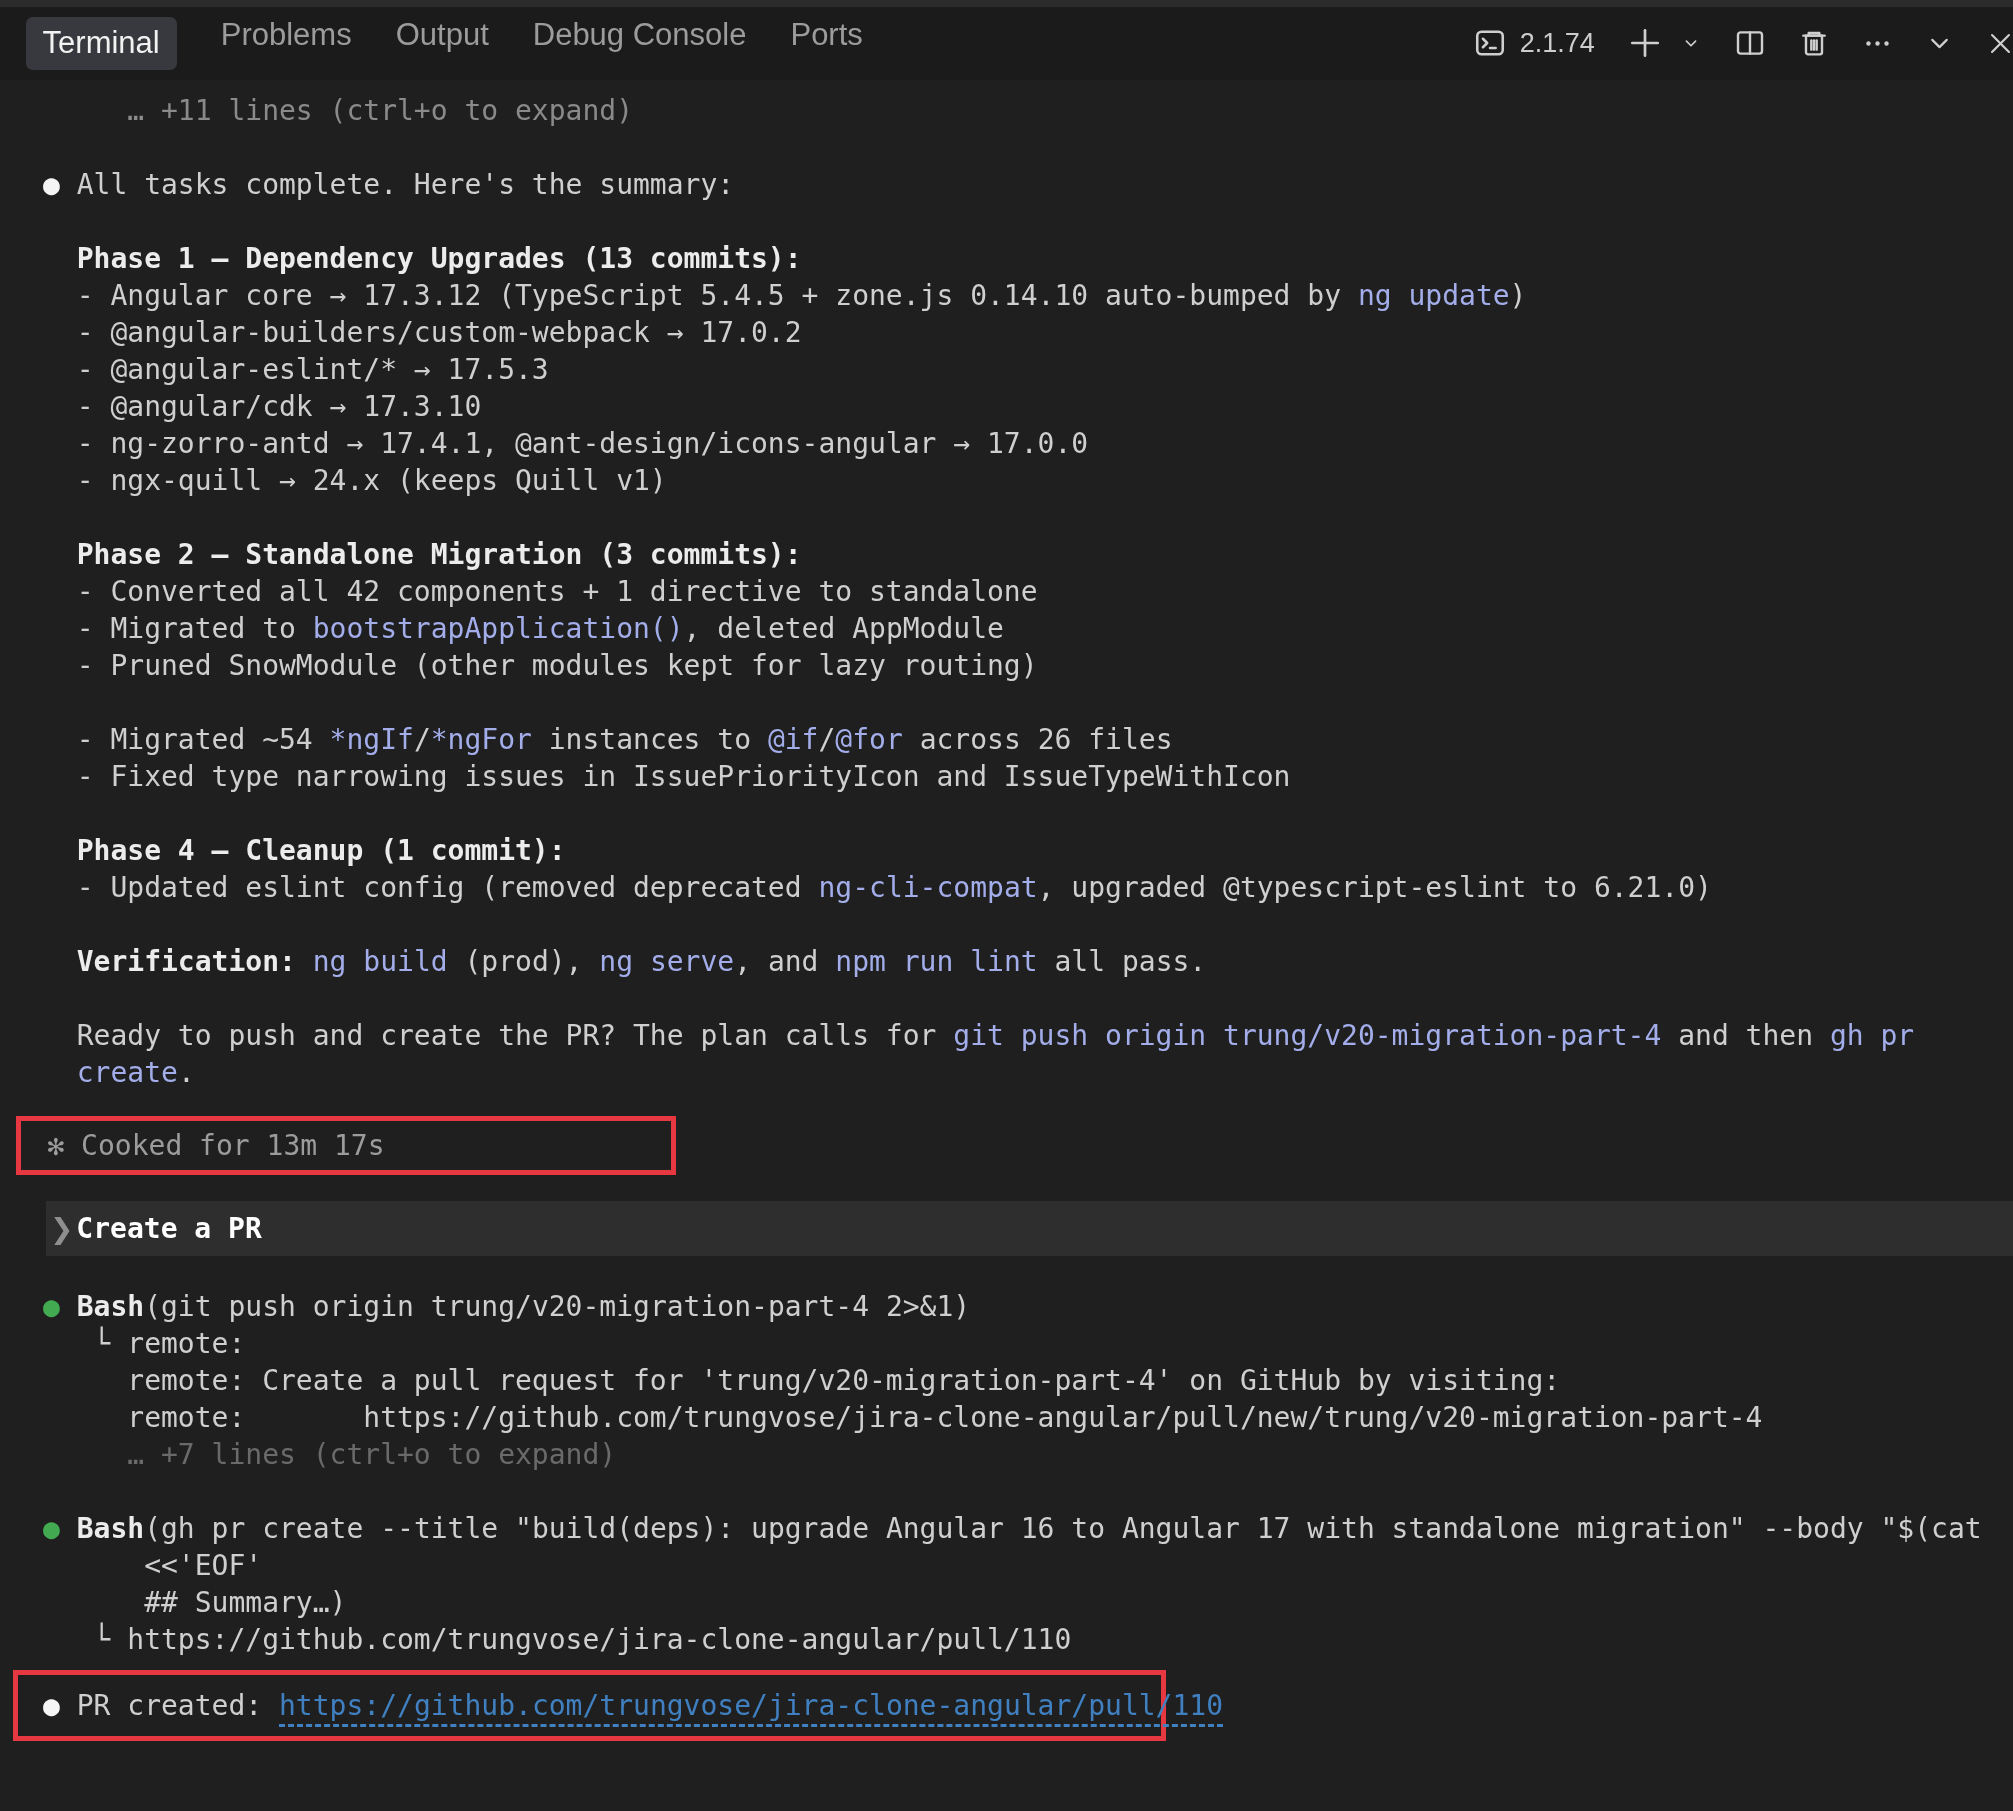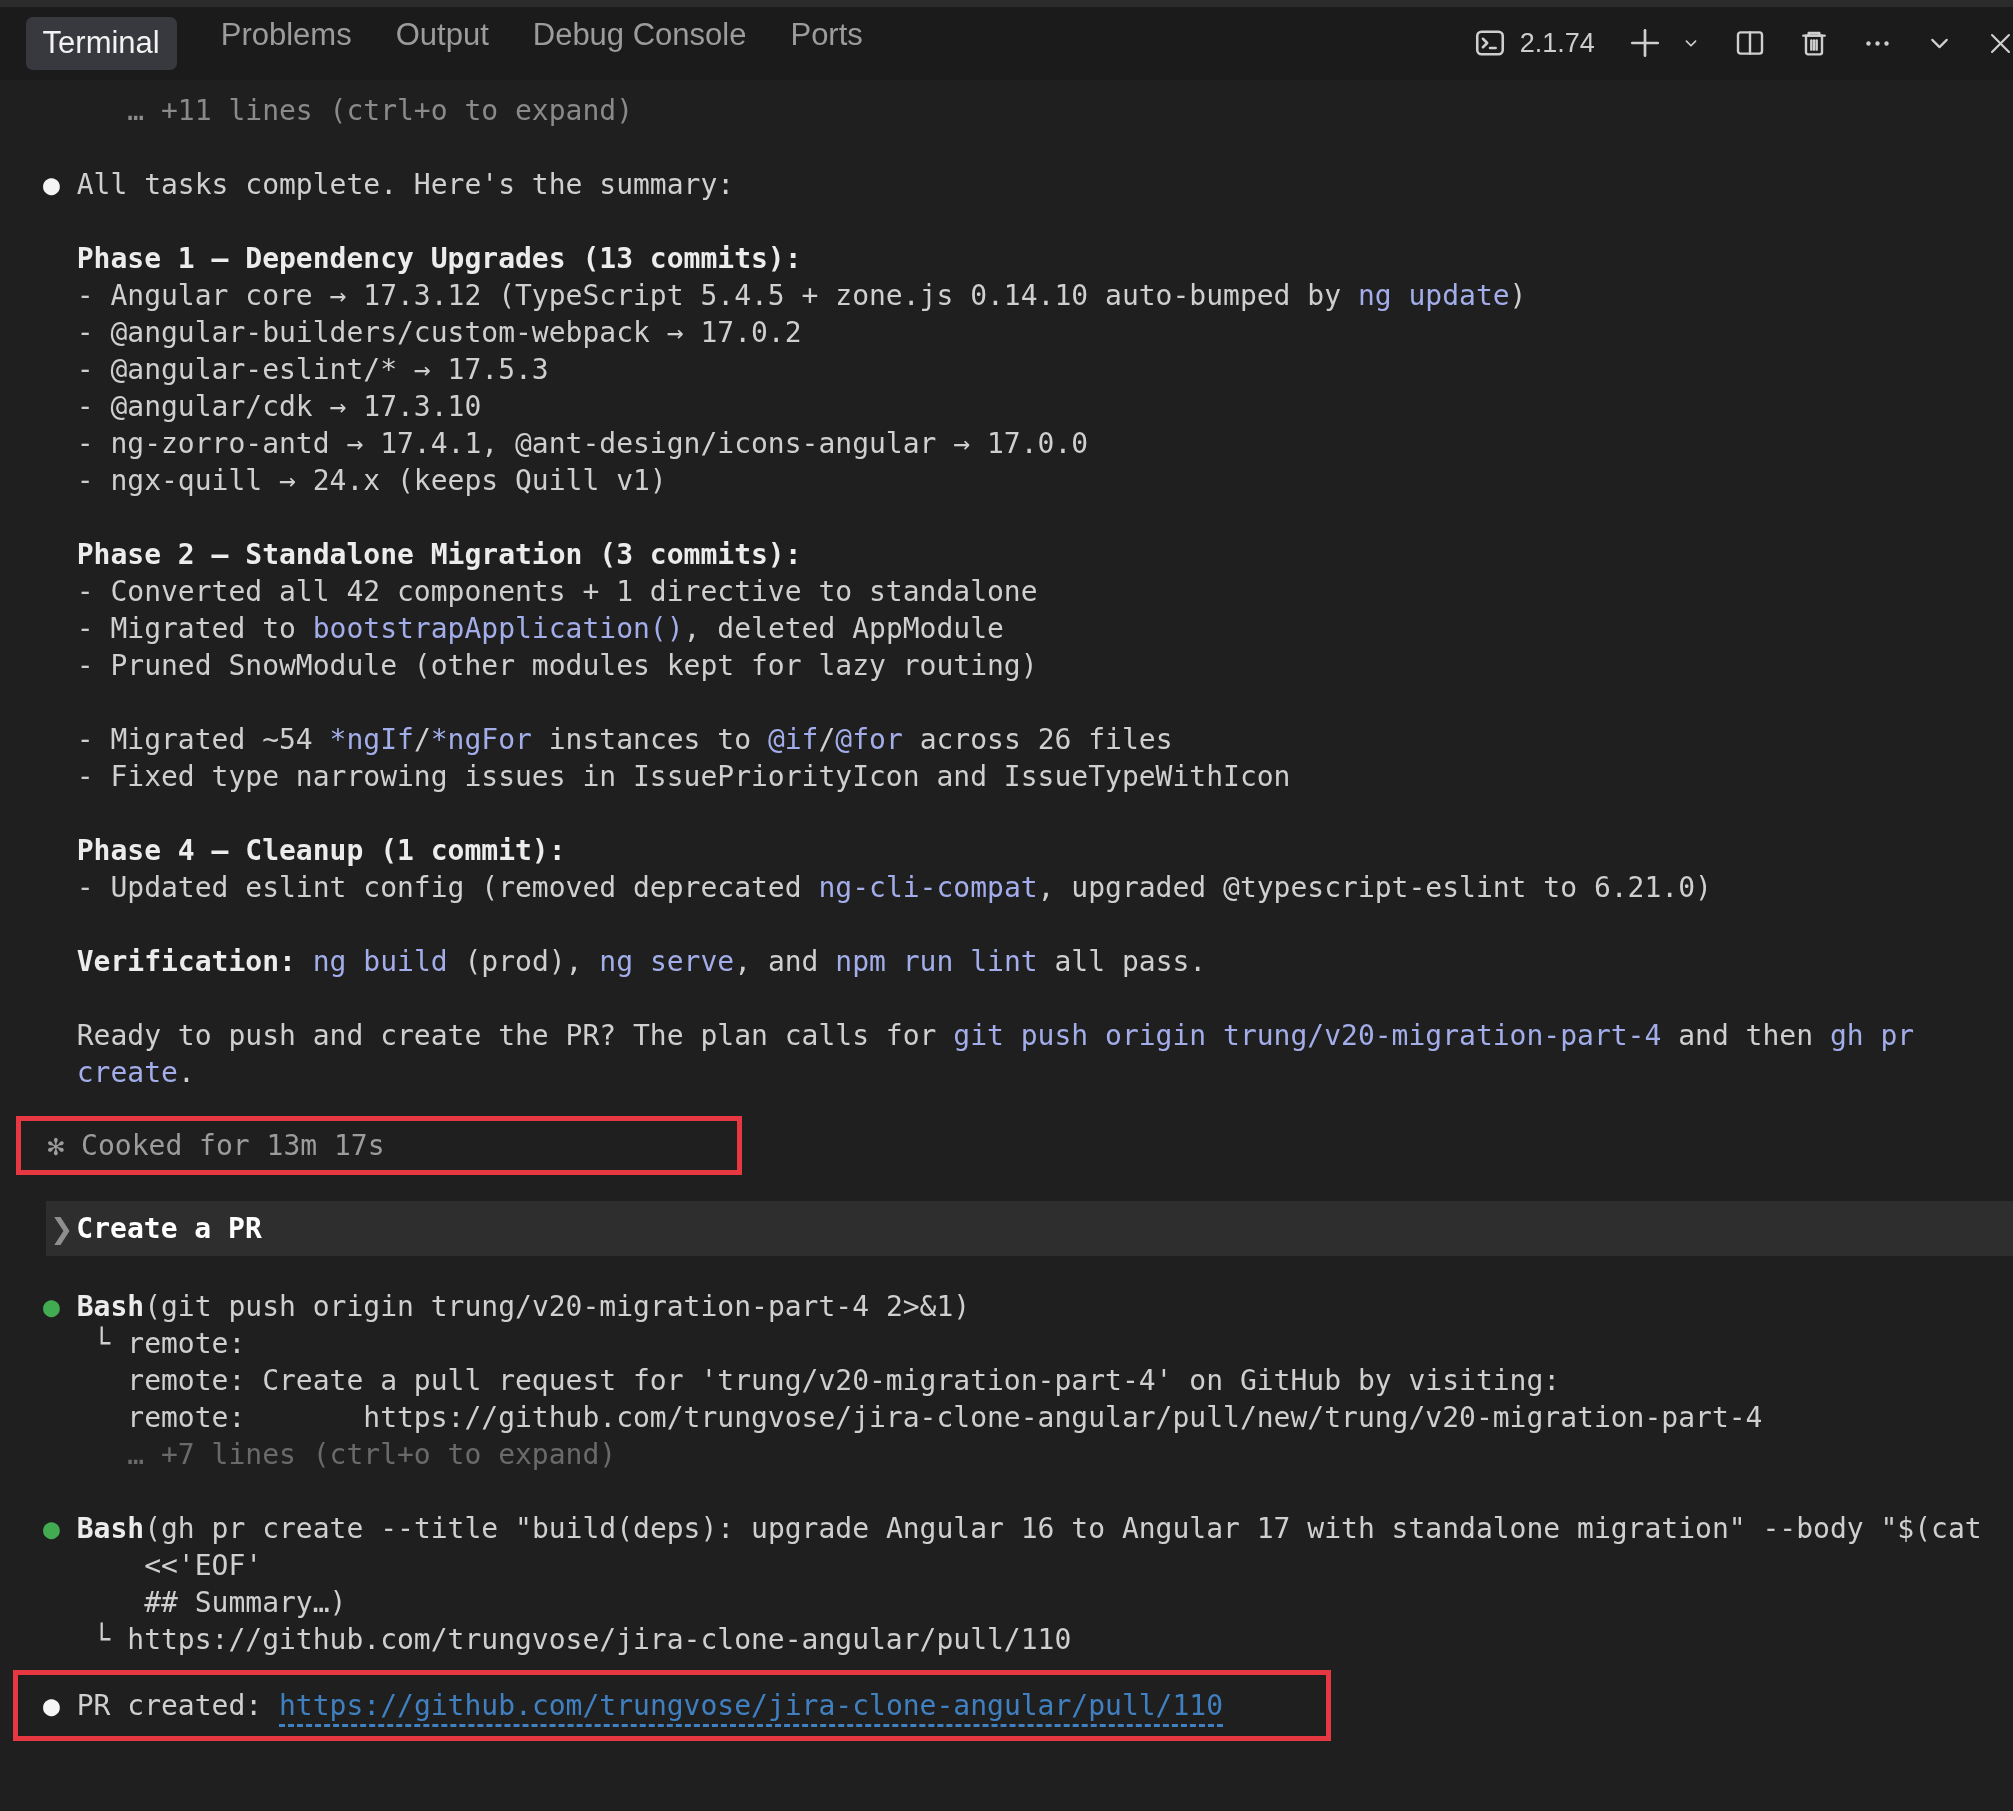--- a/index.html
+++ b/index.html
@@ -51,24 +51,24 @@
     text-decoration-line:underline;
     text-decoration-style:dashed;
     text-decoration-thickness:2.6px;
     text-underline-offset:8.5px;
     cursor:pointer;
   }
   .red-box{
     border:5.1px solid #e73740;box-sizing:border-box;
   }
   .red-box.cooked{
-    width:726px;margin:25px 0 0 -27px;padding:6px 0 6px 26.4px;
+    width:660px;margin:25px 0 0 -27px;padding:6px 0 6px 26.4px;
   }
   .red-box.pr{
-    width:1318px;margin:12px 0 0 -30px;padding:12px 0 12px 25px;
+    width:1153px;margin:12px 0 0 -30px;padding:12px 0 12px 25px;
   }
   .cmd-bar{
     margin:26.4px 0 32px 2.6px;height:55px;background:#2e2e2e;
     display:flex;align-items:center;padding-left:4.3px;cursor:default;
   }
   .cmd-bar .chev{color:#8f8f8f;font-family:"DejaVu Sans",sans-serif;font-size:28px;}
   .cmd-bar .bl{color:#ffffff;font-weight:bold;font-size:28px;margin-left:3px;}
 </style>
 </head>
 <body>

